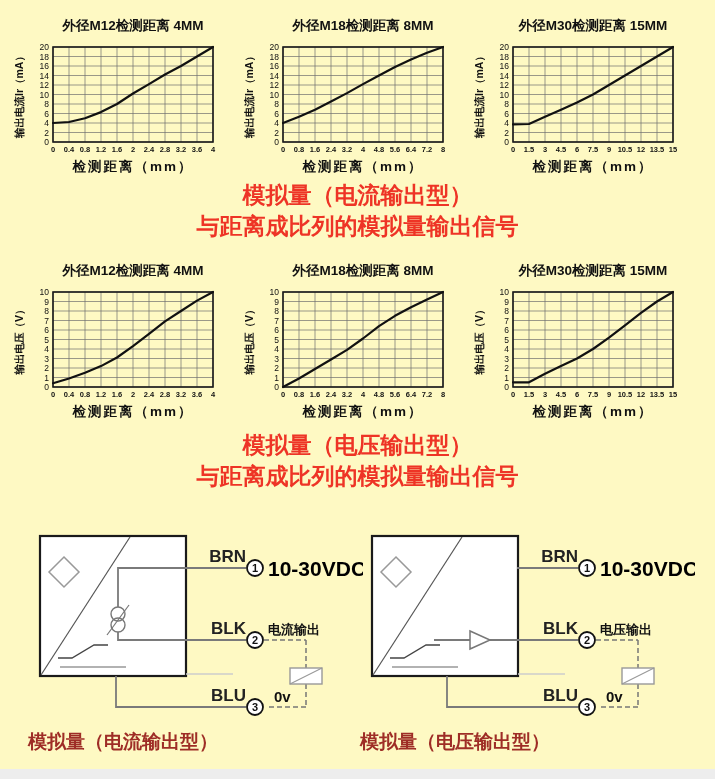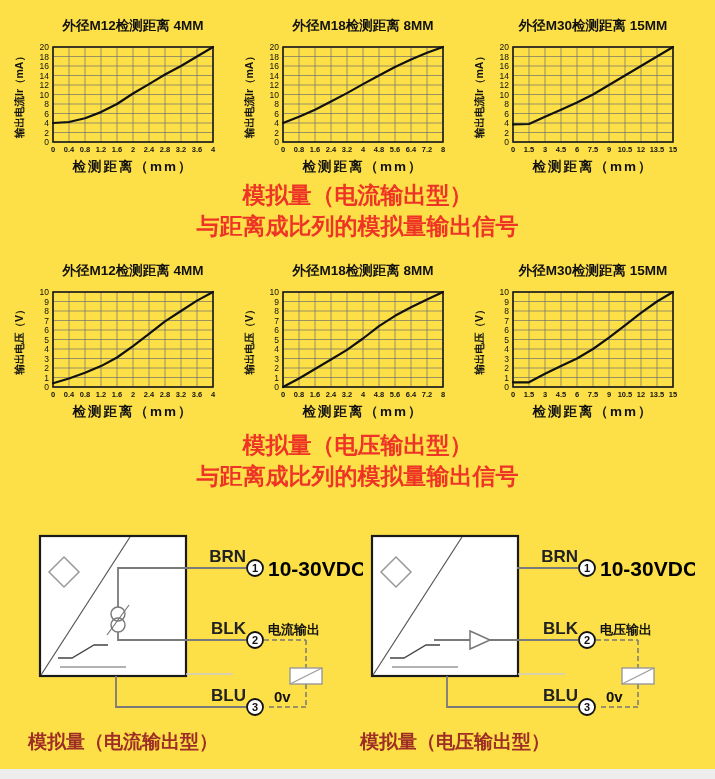--- a/index.html
+++ b/index.html
@@ -1,18 +1,18 @@
 <!DOCTYPE html>
 <html><head>
 <meta charset="utf-8">
 <style>
   * { margin:0; padding:0; box-sizing:border-box; }
   html,body { width:715px; height:779px; background:#fff; overflow:hidden;
               font-family:"Liberation Sans", sans-serif; }
-  .stage { position:relative; width:715px; height:779px; background:#fde047; }
+  .stage { position:relative; width:715px; height:779px; background:#fef9c3; }
   .chart { position:absolute; width:235px; height:172px; }
   svg { font-family:"Liberation Sans", sans-serif; }
   .ct-title { font-size:13.5px; font-weight:600; fill:#111; }
   .ct-tick  { font-size:8.5px; fill:#111; }
   .ct-xtick { font-size:7.5px; fill:#111; font-weight:600; }
   .ct-ylab  { font-size:10.5px; font-weight:600; fill:#111; }
   .ct-xlab  { font-size:13.5px; font-weight:600; fill:#111; letter-spacing:2px; }
   .headline { position:absolute; left:0; width:715px; text-align:center;
               font-weight:bold; font-size:23px; line-height:31px; }
   .wl  { font-size:17px; font-weight:bold; fill:#222; }

